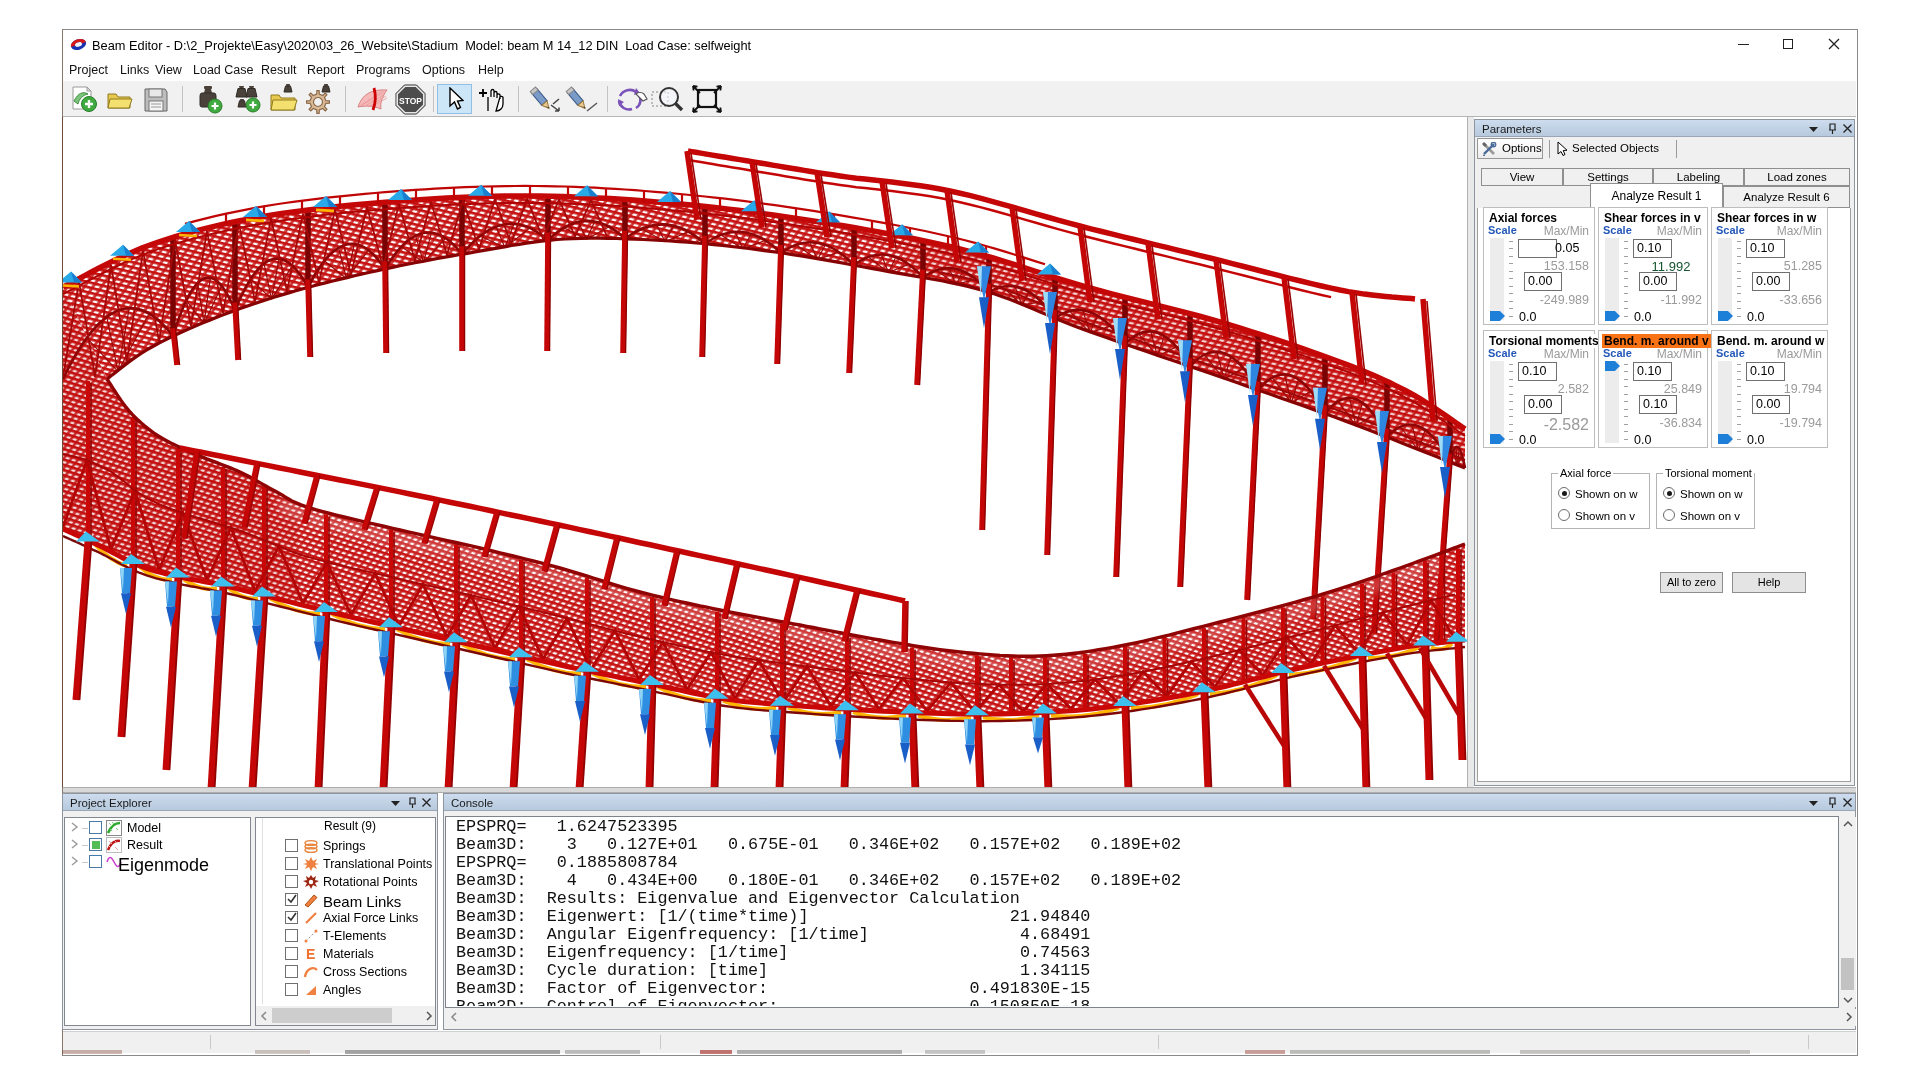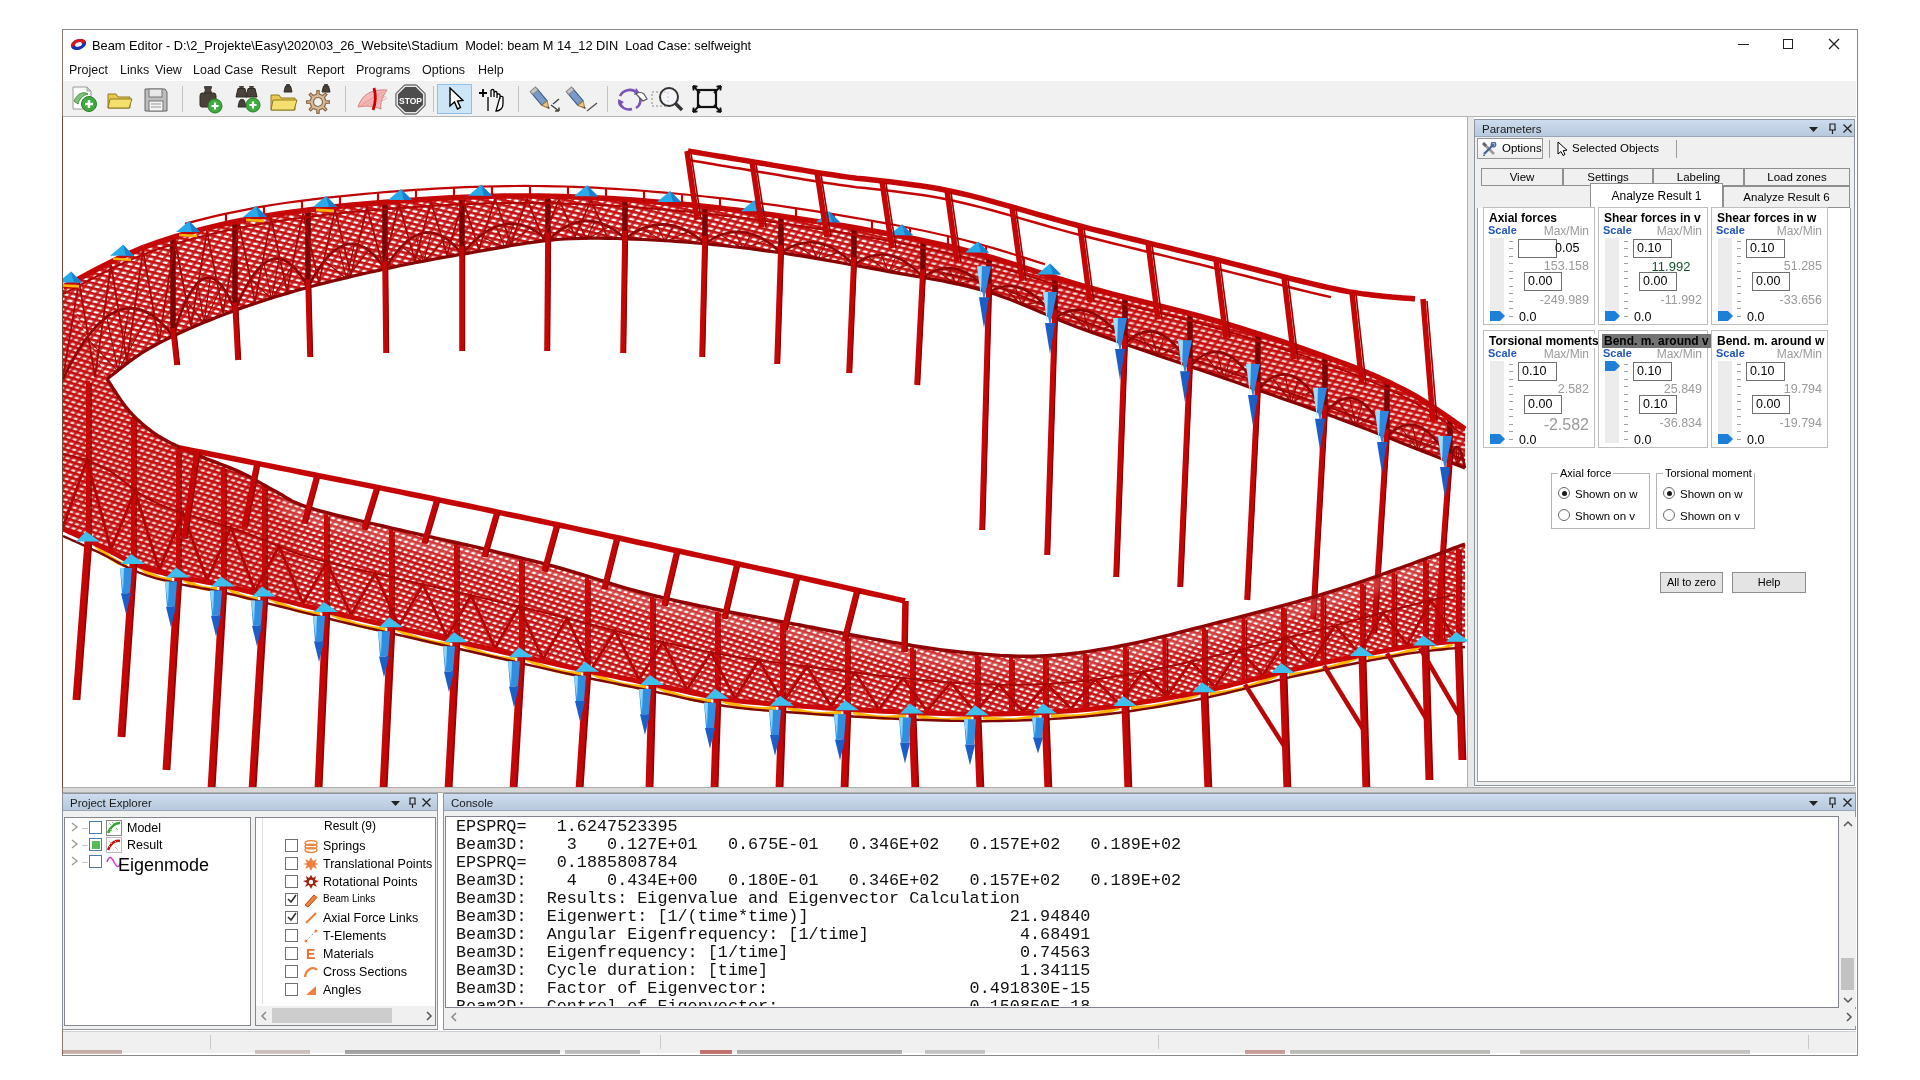--- a/index.html
+++ b/index.html
@@ -831,21 +831,21 @@
 <div class="tick" style="left:1509px;top:416px;background:#a0a0a0;"></div>
 <div class="tick" style="left:1509px;top:424px;background:#a0a0a0;"></div>
 <div class="tick" style="left:1509px;top:431px;background:#a0a0a0;"></div>
 <div class="tick" style="left:1509px;top:439px;background:#a0a0a0;"></div>
 <div class="inp" style="left:1518px;top:362px;width:39px;height:19px;line-height:17px;font-size:12.5px;">0.10</div>
 <div class="abs" style="left:1527px;top:382px;width:62px;font-size:12.5px;color:#9a9a9a;text-align:right;">2.582</div>
 <div class="inp" style="left:1524px;top:395px;width:38px;height:19px;line-height:17px;font-size:12.5px;">0.00</div>
 <div class="abs" style="left:1527px;top:416px;width:62px;font-size:16px;color:#9a9a9a;text-align:right;">-2.582</div>
 <div class="abs" style="left:1519px;top:433px;font-size:12.5px;">0.0</div>
 <div class="abs" style="left:1598px;top:330px;width:110px;height:118px;border:1px solid #bdbdbd;"></div>
-<div class="abs" style="left:1602px;top:334px;font-size:12px;font-weight:bold;background:#737373;padding:0 2px;white-space:nowrap;">Bend. m. around v</div>
+<div class="abs" style="left:1602px;top:334px;font-size:12px;font-weight:bold;background:#f97316;padding:0 2px;white-space:nowrap;">Bend. m. around v</div>
 <div class="abs" style="left:1603px;top:347px;font-size:11px;font-weight:bold;color:#2458b8;">Scale</div>
 <div class="abs" style="left:1642px;top:347px;width:60px;font-size:12px;color:#9a9a9a;text-align:right;">Max/Min</div>
 <div class="abs" style="left:1605px;top:361px;width:14px;height:82px;background:#ececec;"></div>
 <div class="thumb" style="left:1605px;top:361px;"></div>
 <div class="tick" style="left:1624px;top:364px;background:#a0a0a0;"></div>
 <div class="tick" style="left:1624px;top:371px;background:#a0a0a0;"></div>
 <div class="tick" style="left:1624px;top:379px;background:#a0a0a0;"></div>
 <div class="tick" style="left:1624px;top:386px;background:#a0a0a0;"></div>
 <div class="tick" style="left:1624px;top:394px;background:#a0a0a0;"></div>
 <div class="tick" style="left:1624px;top:401px;background:#a0a0a0;"></div>
@@ -973,21 +973,21 @@
     <circle cx="8" cy="8" r="2.2" fill="#fff"></circle>
   </svg>
 <div class="abs" style="left:323px;top:875px;font-size:12.5px;">Rotational Points</div>
 <div class="cb" style="left:285px;top:893px;"></div>
 <svg class="abs" style="left:286px;top:893px;" width="12" height="12">
     <path d="M2,6 L5,9 L10,2" stroke="#333" stroke-width="1.6" fill="none"></path>
   </svg>
 <svg class="abs" style="left:303px;top:892px;" width="16" height="16">
     <path d="M2,13 L11,3 L14,5.5 L5,15 Z" fill="#f08040" stroke="#b05010"></path>
   </svg>
-<div class="abs" style="left:323px;top:893px;font-size:10px;">Beam Links</div>
+<div class="abs" style="left:323px;top:893px;font-size:15px;">Beam Links</div>
 <div class="cb" style="left:285px;top:911px;"></div>
 <svg class="abs" style="left:286px;top:911px;" width="12" height="12">
     <path d="M2,6 L5,9 L10,2" stroke="#333" stroke-width="1.6" fill="none"></path>
   </svg>
 <svg class="abs" style="left:303px;top:910px;" width="16" height="16">
     <path d="M3,13 L13,3" stroke="#f08040" stroke-width="2.2"></path>
   </svg>
 <div class="abs" style="left:323px;top:911px;font-size:12.5px;">Axial Force Links</div>
 <div class="cb" style="left:285px;top:929px;"></div>
 <svg class="abs" style="left:303px;top:928px;" width="16" height="16">

